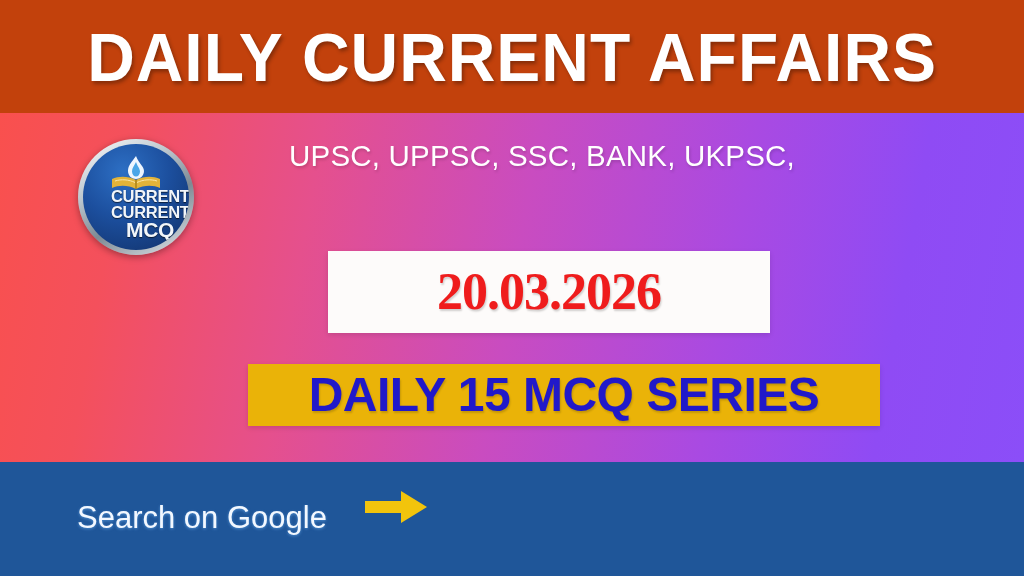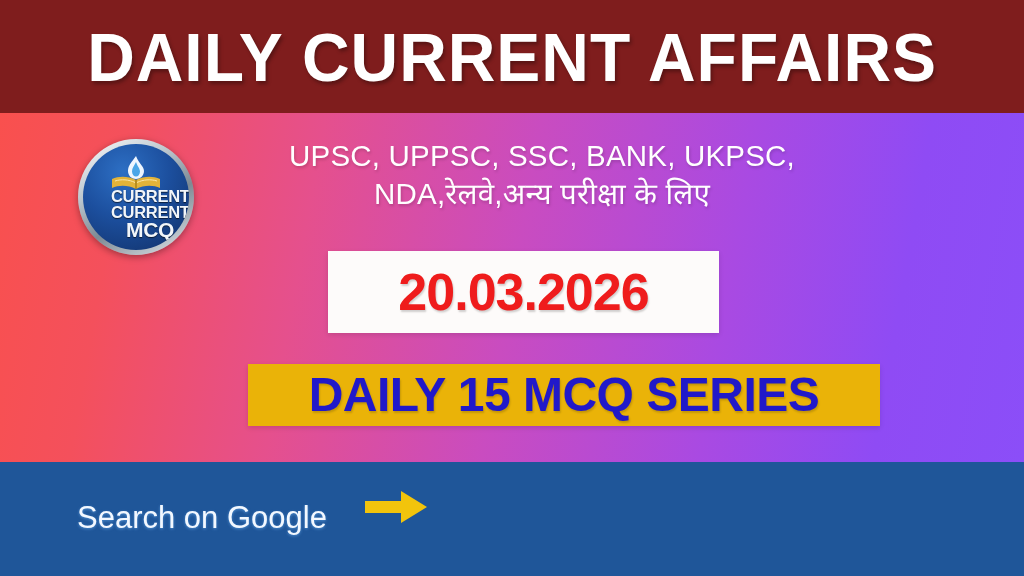--- a/index.html
+++ b/index.html
@@ -15,21 +15,21 @@
     font-family: "Liberation Sans", sans-serif;
     background: #1f5699;
   }
 
   
   .header-band {
     position: absolute;
     left: 0; top: 0;
     width: 1024px;
     height: 113px;
-    background: #7f1d1d;
+    background: #c2410c;
     display: flex;
     align-items: center;
     justify-content: center;
   }
   .header-title {
     color: #ffffff;
     font-family: "Liberation Sans Narrow", "Liberation Sans", sans-serif;
     font-weight: bold;
     font-size: 68px;
     letter-spacing: 1px;
@@ -108,26 +108,27 @@
     line-height: 1.23;
     text-shadow: 1px 2px 3px rgba(0,0,0,0.17);
   }
   .exam-line-1 { font-size: 29.5px; letter-spacing: 0.2px; }
   .exam-line-2 { font-size: 29.5px; letter-spacing: 0.2px; margin-top: 2px; }
 
   
   .date-box {
     position: absolute;
     left: 328px; top: 251px;
-    width: 391px; height: 82px;
+    width: 442px; height: 82px;
     background: #fdfbfa;
     display: flex;
     align-items: center;
     justify-content: center;
     box-shadow: 0 2px 5px rgba(0,0,0,0.12);
+    font-family: Liberation Serif, serif;
   }
   .date-text {
     color: #ef1c1c;
     font-weight: bold;
     font-size: 52px;
     letter-spacing: -1px;
     line-height: 1;
     text-shadow: 1px 2px 2px rgba(0,0,0,0.18);
   }
 
@@ -219,21 +220,20 @@
         <path d="M47 26 C41 24, 33 24.5, 27 27.5" stroke="#fbe6a8" stroke-width="1" fill="none"></path>
       </svg>
       <div class="logo-text-1">CURRENT</div>
       <div class="logo-text-2">CURRENT</div>
       <div class="logo-text-3">MCQ</div>
     </div>
   </div>
 
   <div class="exam-lines">
     <div class="exam-line-1">UPSC, UPPSC, SSC, BANK, UKPSC,</div>
-    <div class="exam-line-2">NDA,रेलवे,अन्य परीक्षा के लिए</div>
   </div>
 
   <div class="date-box">
     <div class="date-text">20.03.2026</div>
   </div>
 
   <div class="series-box">
     <div class="series-text">DAILY 15 MCQ SERIES</div>
   </div>
 

